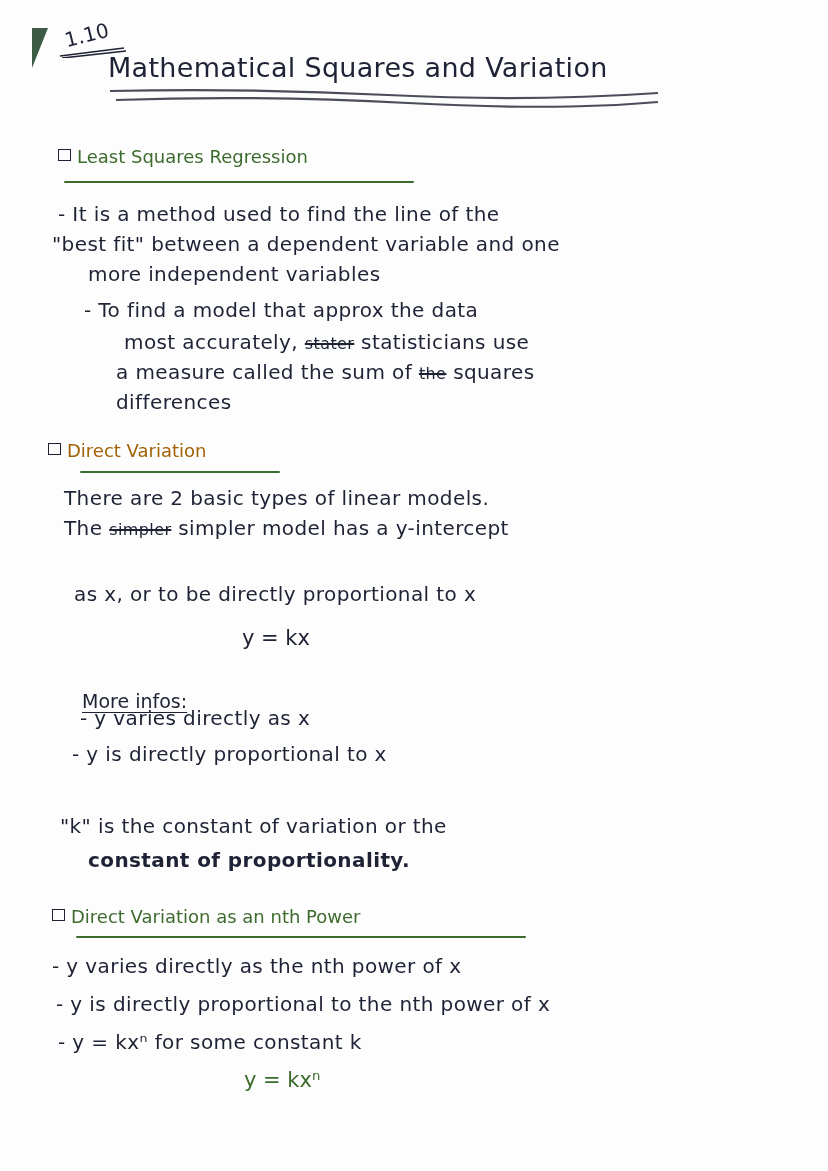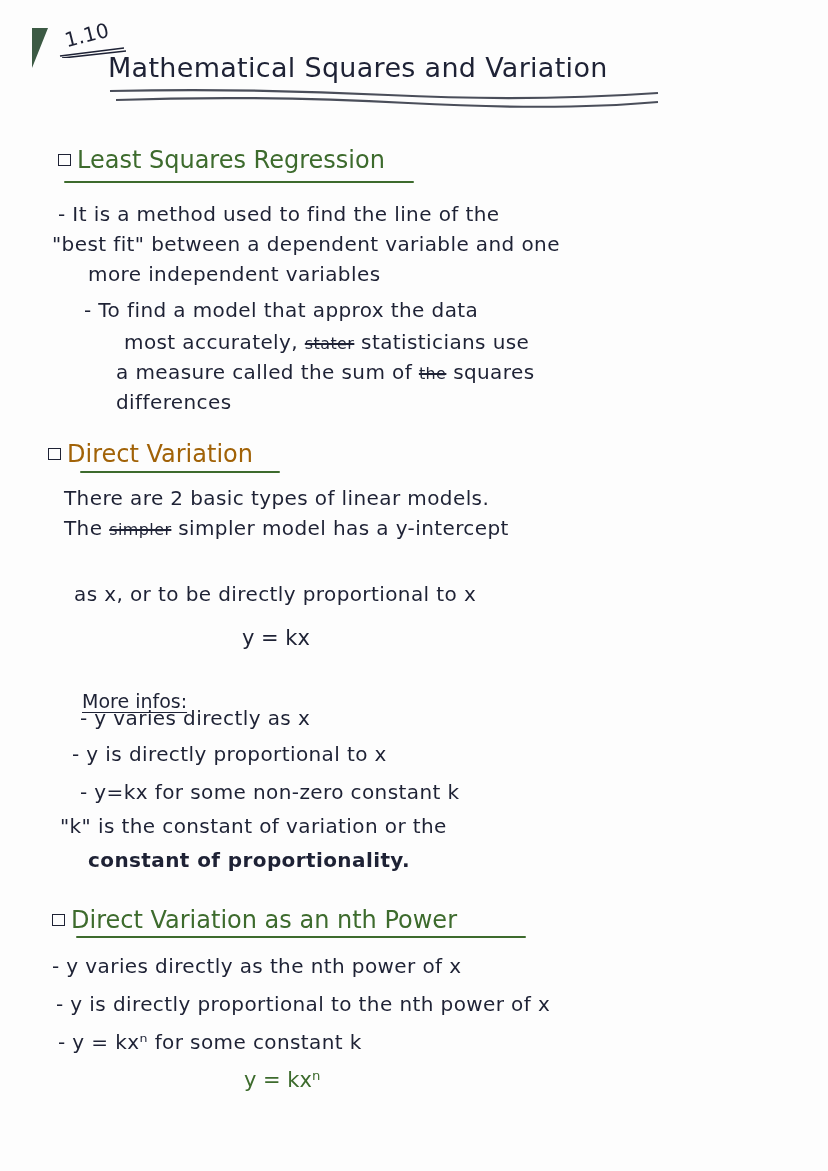--- a/index.html
+++ b/index.html
@@ -17,21 +17,21 @@
       position: absolute; left: 68px; top: 28px; font-size: 20px; color: #1e2235;
       transform: rotate(-14deg); transform-origin: left bottom;
     }
     .chapter-underline { position: absolute; left: 58px; top: 46px; width: 70px; height: 12px; }
     .title {
       position: absolute; left: 108px; top: 52px; font-size: 27px; letter-spacing: 0.3px;
       color: #1e2235; white-space: nowrap;
     }
     .title-underline { position: absolute; left: 108px; top: 86px; width: 552px; height: 22px; }
     .h-section {
-      position: absolute; font-size: 24px; color: #3d6b2d; white-space: nowrap;
+      position: absolute; font-size: 18px; color: #3d6b2d; white-space: nowrap;
     }
     .h-section .box {
       display: inline-block; width: 11px; height: 10px; border: 1.6px solid #1e2235;
       margin-right: 6px; vertical-align: 2px;
     }
     .h-line { position: absolute; height: 2px; background: #3d6b2d; border-radius: 2px; }
     .line {
       position: absolute; font-size: 20px; white-space: nowrap; color: #1e2235; letter-spacing: 0.4px;
     }
     .strike { text-decoration: line-through; text-decoration-thickness: 2px; font-size: 16px; }
@@ -90,21 +90,20 @@
     <span class="strike">simpler</span>
     <span>simpler model has a y-intercept</span>
   </div>
   <div class="line" style="left:74px; top:582px;">as x, or to be directly proportional to x</div>
 
   <div class="eq" style="left:242px; top:626px;">y = kx</div>
 
   <div class="sub-h" style="left:82px; top:670px;margin-top:20px;">More infos:</div>
   <div class="line" style="left:80px; top:706px;">- y varies directly as x</div>
   <div class="line" style="left:72px; top:742px;">- y is directly proportional to x</div>
-  <div class="line" style="left:80px; top:780px;">- y=kx for some non-zero constant k</div>
   <div class="line" style="left:60px; top:814px;">"k" is the constant of variation or the</div>
   <div class="line" style="left:88px; top:848px;font-weight:bold;">constant of proportionality.</div>
 
   <div class="h-section" style="left:52px; top:906px;">
     <span class="box"></span><span>Direct Variation as an nth Power</span>
   </div>
   <div class="h-line" style="left:76px; top:936px; width:450px;"></div>
 
   <div class="line" style="left:52px; top:954px;">- y varies directly as the nth power of x</div>
   <div class="line" style="left:56px; top:992px;">- y is directly proportional to the nth power of x</div>

